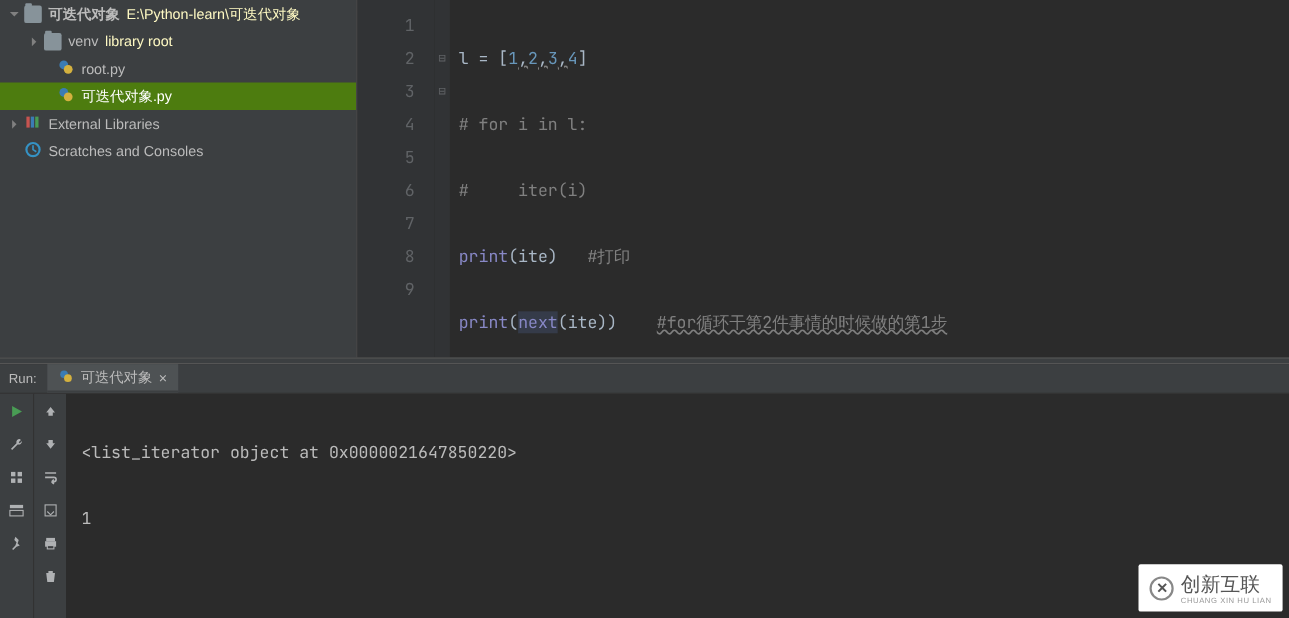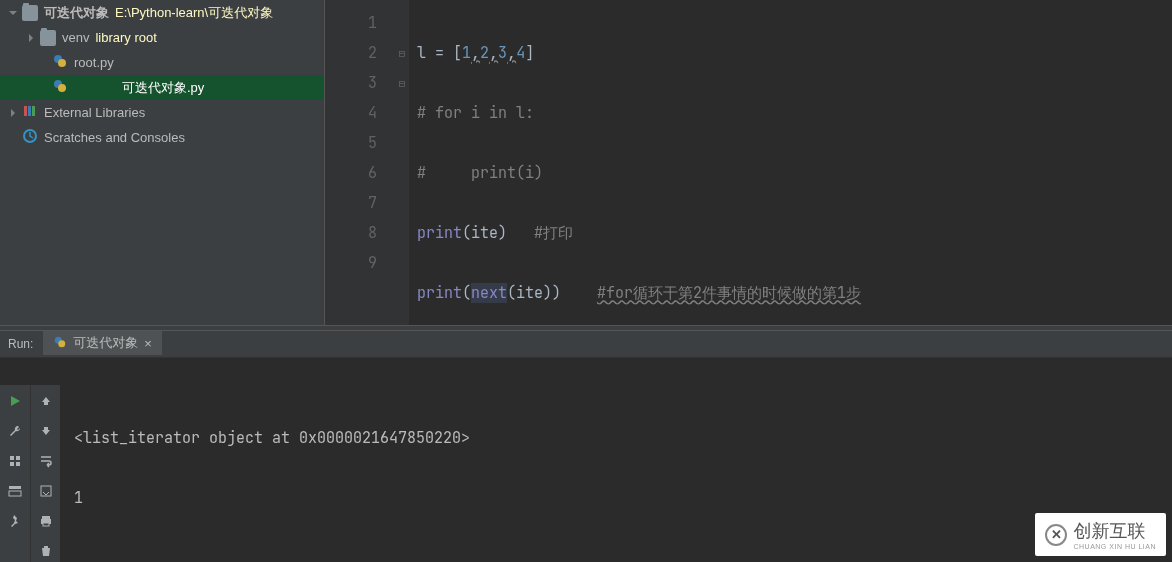--- a/index.html
+++ b/index.html
@@ -20,21 +20,21 @@
     background: #3c3f41;
     color: #bbb;
     font-size: 13px;
     overflow: hidden;
   }
   .tree-row {
     display: flex; align-items: center;
     height: 25px; padding-left: 6px;
     white-space: nowrap;
   }
-  .tree-row.selected { background: #14532d; color: #fff; gap: 48px; }
+  .tree-row.selected { background: #4d7c0f; color: #fff; }
   .tree-indent-1 { padding-left: 24px; }
   .tree-indent-2 { padding-left: 52px; }
   .tw { width: 14px; display:inline-flex; justify-content:center; margin-right:2px;}
   .tw svg { fill:#808080; }
   .folder-ico, .py-ico, .lib-ico, .scratch-ico { width:16px; height:16px; margin-right:6px; display:inline-flex; align-items:center; justify-content:center;}
   .folder-ico { background:#87939a; border-radius:2px; position:relative;}
   .folder-ico::before{content:"";position:absolute;top:-2px;left:1px;width:6px;height:3px;background:#87939a;border-radius:1px;}
   .dimmed { color:#fef9c3; margin-left:6px;}
   .editor {
     flex:1; background:#2b2b2b; display:flex; font-family:'JetBrains Mono','Consolas',monospace; font-size:15px;
@@ -47,21 +47,21 @@
   .gutter .ln{height:30px;}
   .gmarks{width:14px;background:#313335;padding-top:8px;}
   .gmarks .gm{height:30px;display:flex;align-items:center;justify-content:center;color:#606366;font-size:11px;}
   .code { flex:1; padding:8px 0 8px 8px; white-space:pre; line-height:30px;}
   .code .line{height:30px;}
   .tok-id{color:#a9b7c6;} .tok-op{color:#a9b7c6;} .tok-num{color:#6897bb;}
   .tok-cmt{color:#808080;text-align:right;} .tok-builtin{color:#8888c6;}
   .tok-warn{background:rgba(82,109,165,.25);}
   .wave{text-decoration:underline wavy #808080;}
   .run-panel{
-    height:232px; background:#2b2b2b; border-top:1px solid #555; display:flex; flex-direction:column;gap:27px;
+    height:232px; background:#2b2b2b; border-top:1px solid #555; display:flex; flex-direction:column;
   }
   .run-header{height:28px;background:#3c3f41;display:flex;align-items:center;border-bottom:1px solid #323232;}
   .run-label{color:#bbb;font-size:12px;padding:0 10px 0 8px;}
   .run-tab{display:flex;align-items:center;gap:6px;background:#4e5254;height:26px;padding:0 10px;border-bottom:2px solid #3c3f41;color:#bbb;font-size:13px;}
   .run-tab .close{color:#bbb;}
   .run-body{flex:1;display:flex;}
   .run-tools{width:30px;background:#3c3f41;display:flex;flex-direction:column;align-items:center;padding-top:8px;gap:14px;}
   .run-tools2{width:30px;background:#3c3f41;display:flex;flex-direction:column;align-items:center;padding-top:8px;gap:14px;border-left:1px solid #323232;}
   .tool-ic{width:16px;height:16px;color:#afb1b3;display:flex;align-items:center;justify-content:center;}
   .tool-ic.green{color:#499c54;}
@@ -160,21 +160,21 @@
       <div class="gm"></div>
         <div class="gm"></div>
         <div class="gm"></div>
         <div class="gm"></div>
         <div class="gm"></div>
         <div class="gm"></div>
     </div>
     <div class="code">
 <div class="line"><span class="tok-id">l </span><span class="tok-op">= [</span><span class="tok-num">1</span><span class="tok-op wave">,</span><span class="tok-num">2</span><span class="tok-op wave">,</span><span class="tok-num">3</span><span class="tok-op wave">,</span><span class="tok-num">4</span><span class="tok-op">]</span></div>
 <div class="line"><span class="tok-cmt"># for i in l:</span></div>
-<div class="line"><span class="tok-cmt">#     print(i)</span></div>
+<div class="line"><span class="tok-cmt">#     iter(i)</span></div>
 <div class="line"><span class="tok-builtin">print</span><span class="tok-op">(ite)</span><span class="tok-cmt">   #打印</span></div>
 <div class="line"><span class="tok-builtin">print</span><span class="tok-op">(</span><span class="tok-builtin tok-warn">next</span><span class="tok-op">(ite))    </span><span class="tok-cmt wave">#for循环干第2件事情的时候做的第1步</span></div>
 <div class="line"><span class="tok-builtin">print</span><span class="tok-op">(</span><span class="tok-builtin tok-warn">next</span><span class="tok-op">(ite))    </span><span class="tok-cmt wave">#for循环干第2件事情的时候做的第2步</span></div>
 <div class="line"><span class="tok-builtin">print</span><span class="tok-op">(</span><span class="tok-builtin tok-warn">next</span><span class="tok-op">(ite))    </span><span class="tok-cmt wave">#for循环干第2件事情的时候做的第3步</span></div>
 <div class="line"><span class="tok-builtin">print</span><span class="tok-op">(</span><span class="tok-builtin tok-warn">next</span><span class="tok-op">(ite))    </span><span class="tok-cmt wave">#for循环干第2件事情的时候做的第4步</span></div>
     </div>
   </div>
 </div>
 
 <div class="sep-bar"></div>

